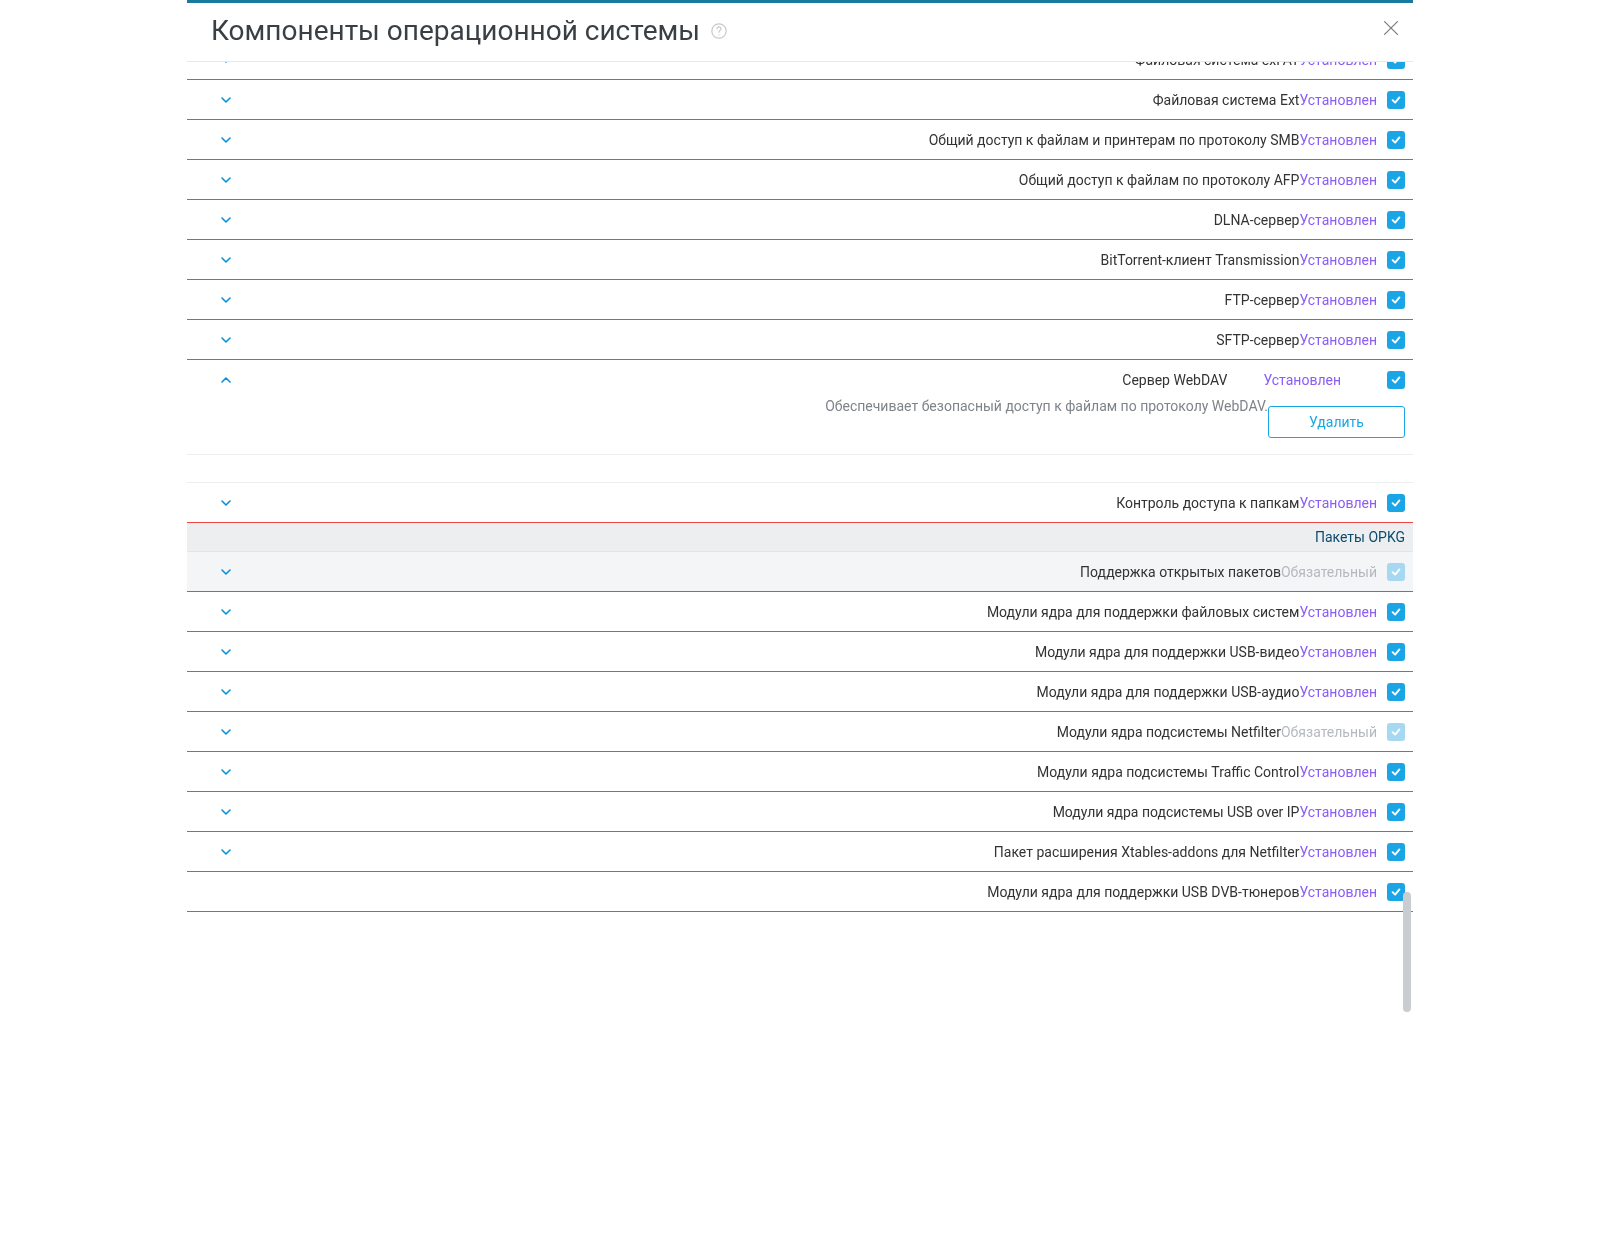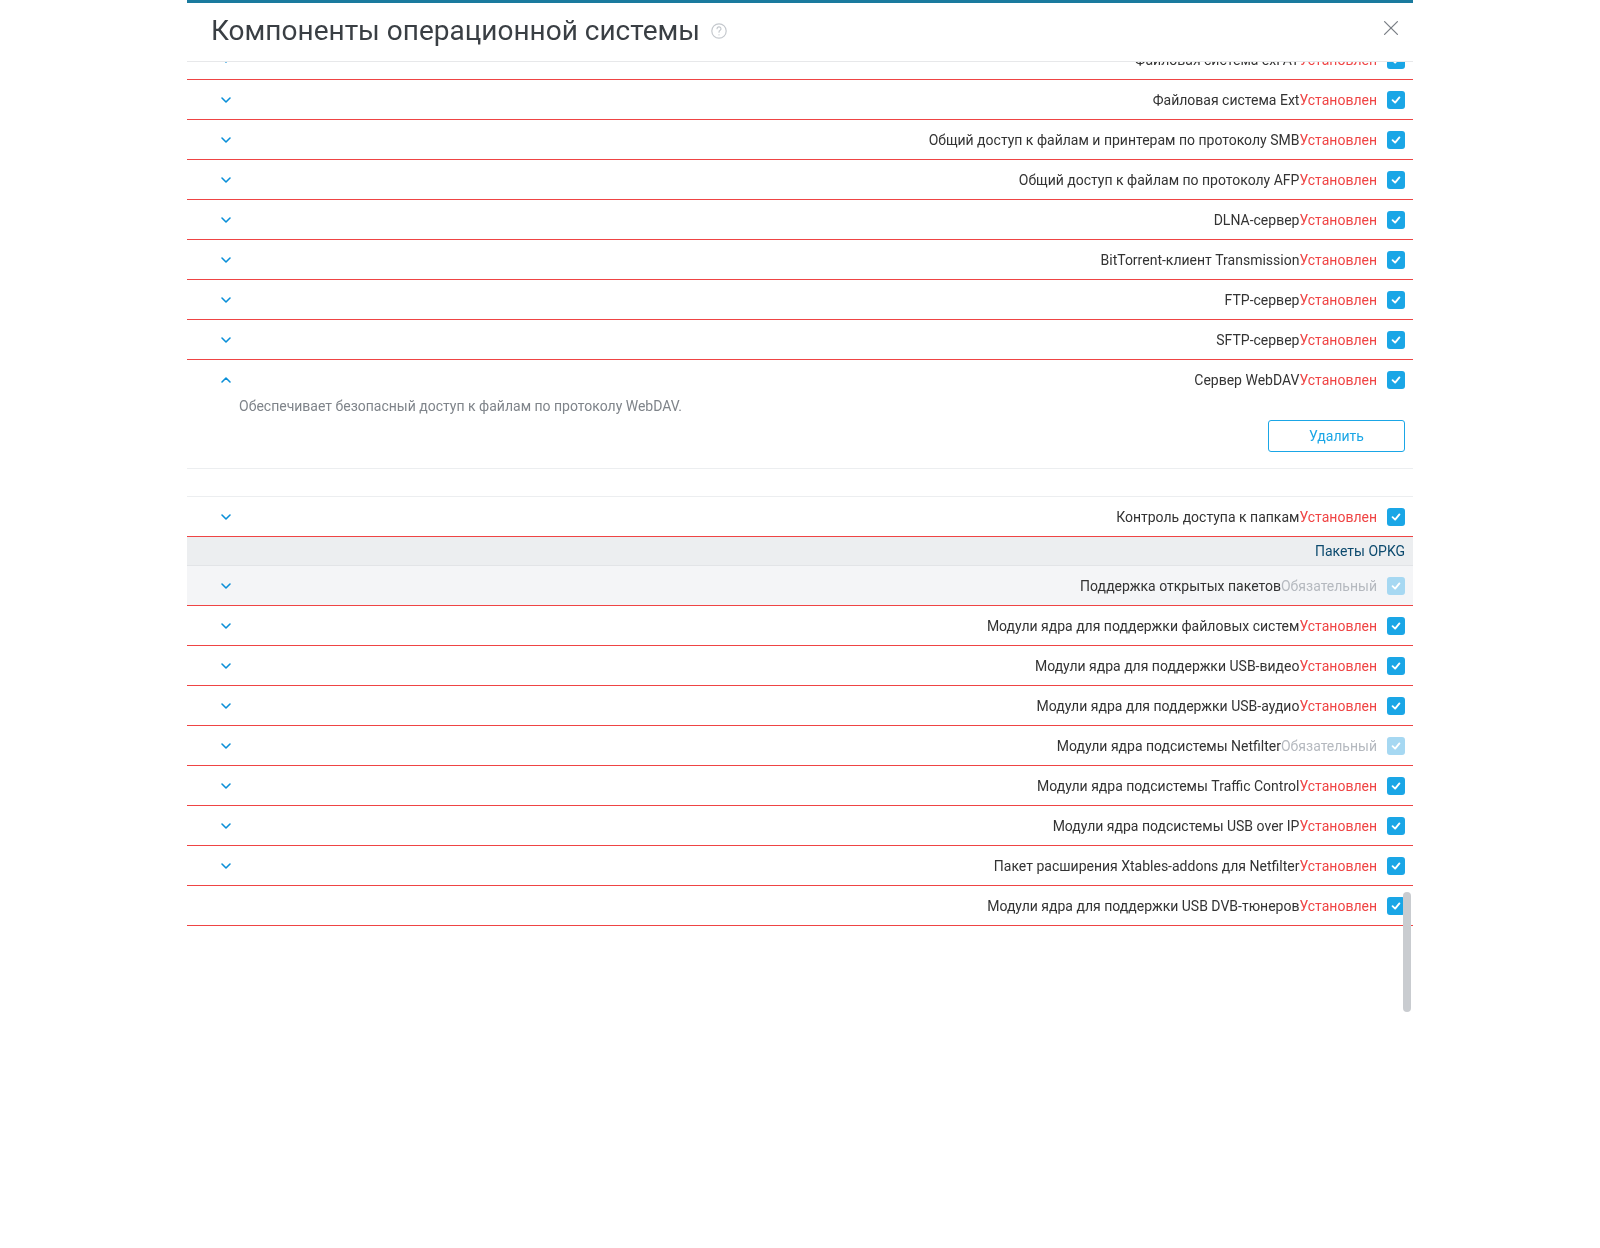--- a/index.html
+++ b/index.html
@@ -96,21 +96,21 @@
     align-items: center;
     justify-content: center;
     flex: 0 0 auto;
   }
   .row-label {
     flex: 1 1 auto;
     color: #333;
     font-size: 14px;
   }
   .row-status {
-    color: #ef4444;
+    color: #8b5cf6;
     font-size: 14px;
     margin-right: 10px;
   }
   .row.mandatory .row-status { color: #b5b9bf; }
   .chk {
     width: 18px; height: 18px;
     border-radius: 3px;
     background: #1aa6e6;
     display: inline-flex;
     align-items: center;
@@ -120,20 +120,21 @@
   }
   .chk.disabled { background: #a6d8f2; }
   .expanded-block {
     border-bottom: 1px solid #eceef0;
     padding: 0 8px 16px 30px;
   }
   .expanded-top {
     display: flex;
     align-items: center;
     min-height: 40px;
+    gap: 36px;
   }
   .expanded-desc {
     color: #7f848a;
     font-size: 14px;
     padding-left: 22px;
     margin-top: -2px;
   }
   .delete-btn {
     margin-left: auto;
     margin-top: 6px;
@@ -313,21 +314,21 @@
   </svg>
               </span>
               <span class="row-label">Сервер WebDAV</span>
               <span class="row-status">Установлен</span>
               <span class="chk">
                 <svg width="12" height="12" viewBox="0 0 14 14" fill="none" stroke="currentColor" stroke-width="2.2" stroke-linecap="round" stroke-linejoin="round">
     <path d="M3 7.2 L6 10 L11 4"></path>
   </svg>
               </span>
             </div>
-            <div style="display: flex; align-items: flex-start; flex-direction: column;">
+            <div style="display: flex; align-items: flex-start;">
               <div class="expanded-desc" style="flex: 1 1 auto;">Обеспечивает безопасный доступ к файлам по протоколу WebDAV.</div>
               <div class="delete-btn">Удалить</div>
             </div>
           </div>
           <div class="spacer"></div>
           <div class="row">
             <span class="chev">
               <svg width="12" height="12" viewBox="0 0 12 12" fill="none" stroke="currentColor" stroke-width="1.6" stroke-linecap="round" stroke-linejoin="round">
     <path d="M2 4 L6 8 L10 4"></path>
   </svg>

